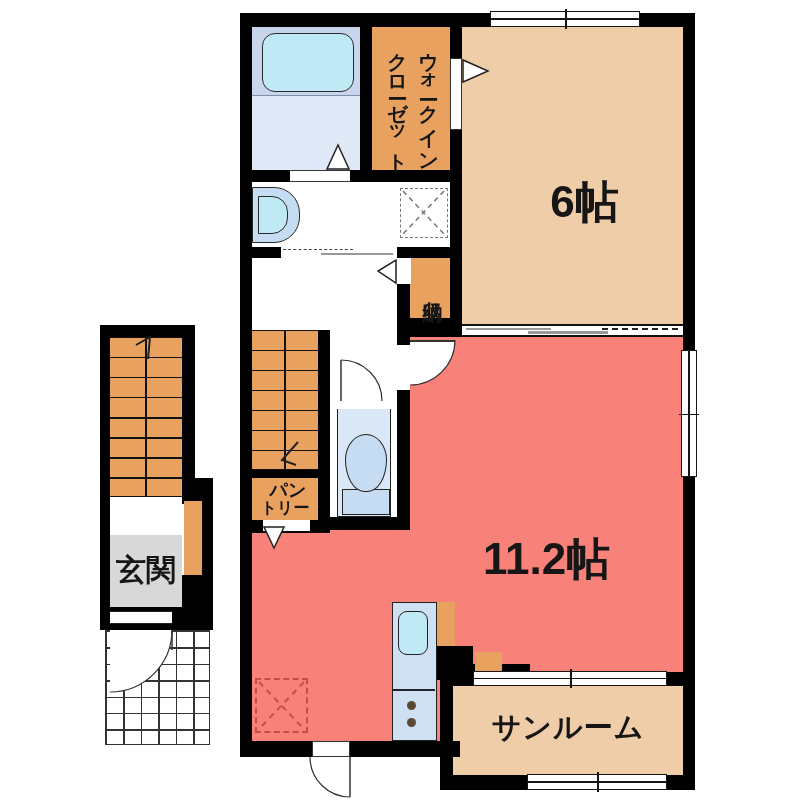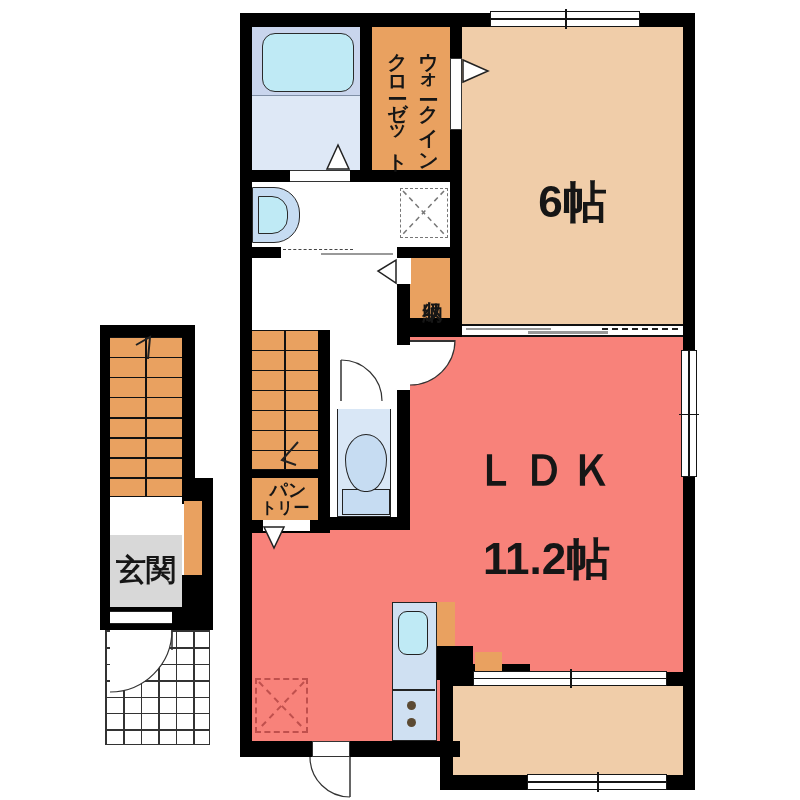--- a/index.html
+++ b/index.html
@@ -192,25 +192,25 @@
     <path d="M62,0 A62,62 0 0 1 0,62" stroke="#333" stroke-width="1.2" fill="none"></path>
     <path d="M62,0 V20" stroke="#333" stroke-width="1.5" fill="none"></path>
   </svg>
   <svg width="34" height="30" style="left:268px;top:436px;">
     <path d="M30,6 L14,24 L28,29" stroke="#222" stroke-width="2" fill="none"></path>
   </svg>
   <svg width="34" height="30" style="left:128px;top:331px;">
     <path d="M20,28 L22,6 L8,14" stroke="#222" stroke-width="2" fill="none"></path>
   </svg>
 
-  <div class="lbl" style="left:462px;top:178px;width:221px;font-size:44px;">6帖</div>
-
-  <div class="lbl" style="left:410px;top:446px;width:273px;font-size:44px;letter-spacing:4px;">ＬＤＫ</div>
+  <div class="lbl" style="left:462px;top:178px;width:221px;font-size:44px;padding-left:12px;">6帖</div>
+
   <div class="lbl" style="left:410px;top:535px;width:273px;font-size:44px;">11.2帖</div>
 
+  <div class="lbl" style="left:453px;top:712px;width:230px;font-size:29px;letter-spacing:1px;">サンルーム</div>
 
   <div class="lbl" style="left:110px;top:553px;width:72px;font-size:30px;">玄関</div>
 
   <div class="lbl vtext" style="left:382px;top:32px;width:62px;height:138px;font-size:20px;line-height:31px;">ウォークインクローゼット</div>
 
   <div class="lbl vtext" style="left:414px;top:262px;width:30px;height:50px;font-size:20px;letter-spacing:1px;">収納</div>
 
   <div class="lbl" style="left:248px;top:481px;width:80px;font-size:18px;">パン</div>
   <div class="lbl" style="left:252px;top:499px;width:66px;font-size:16px;">トリー</div>
 

